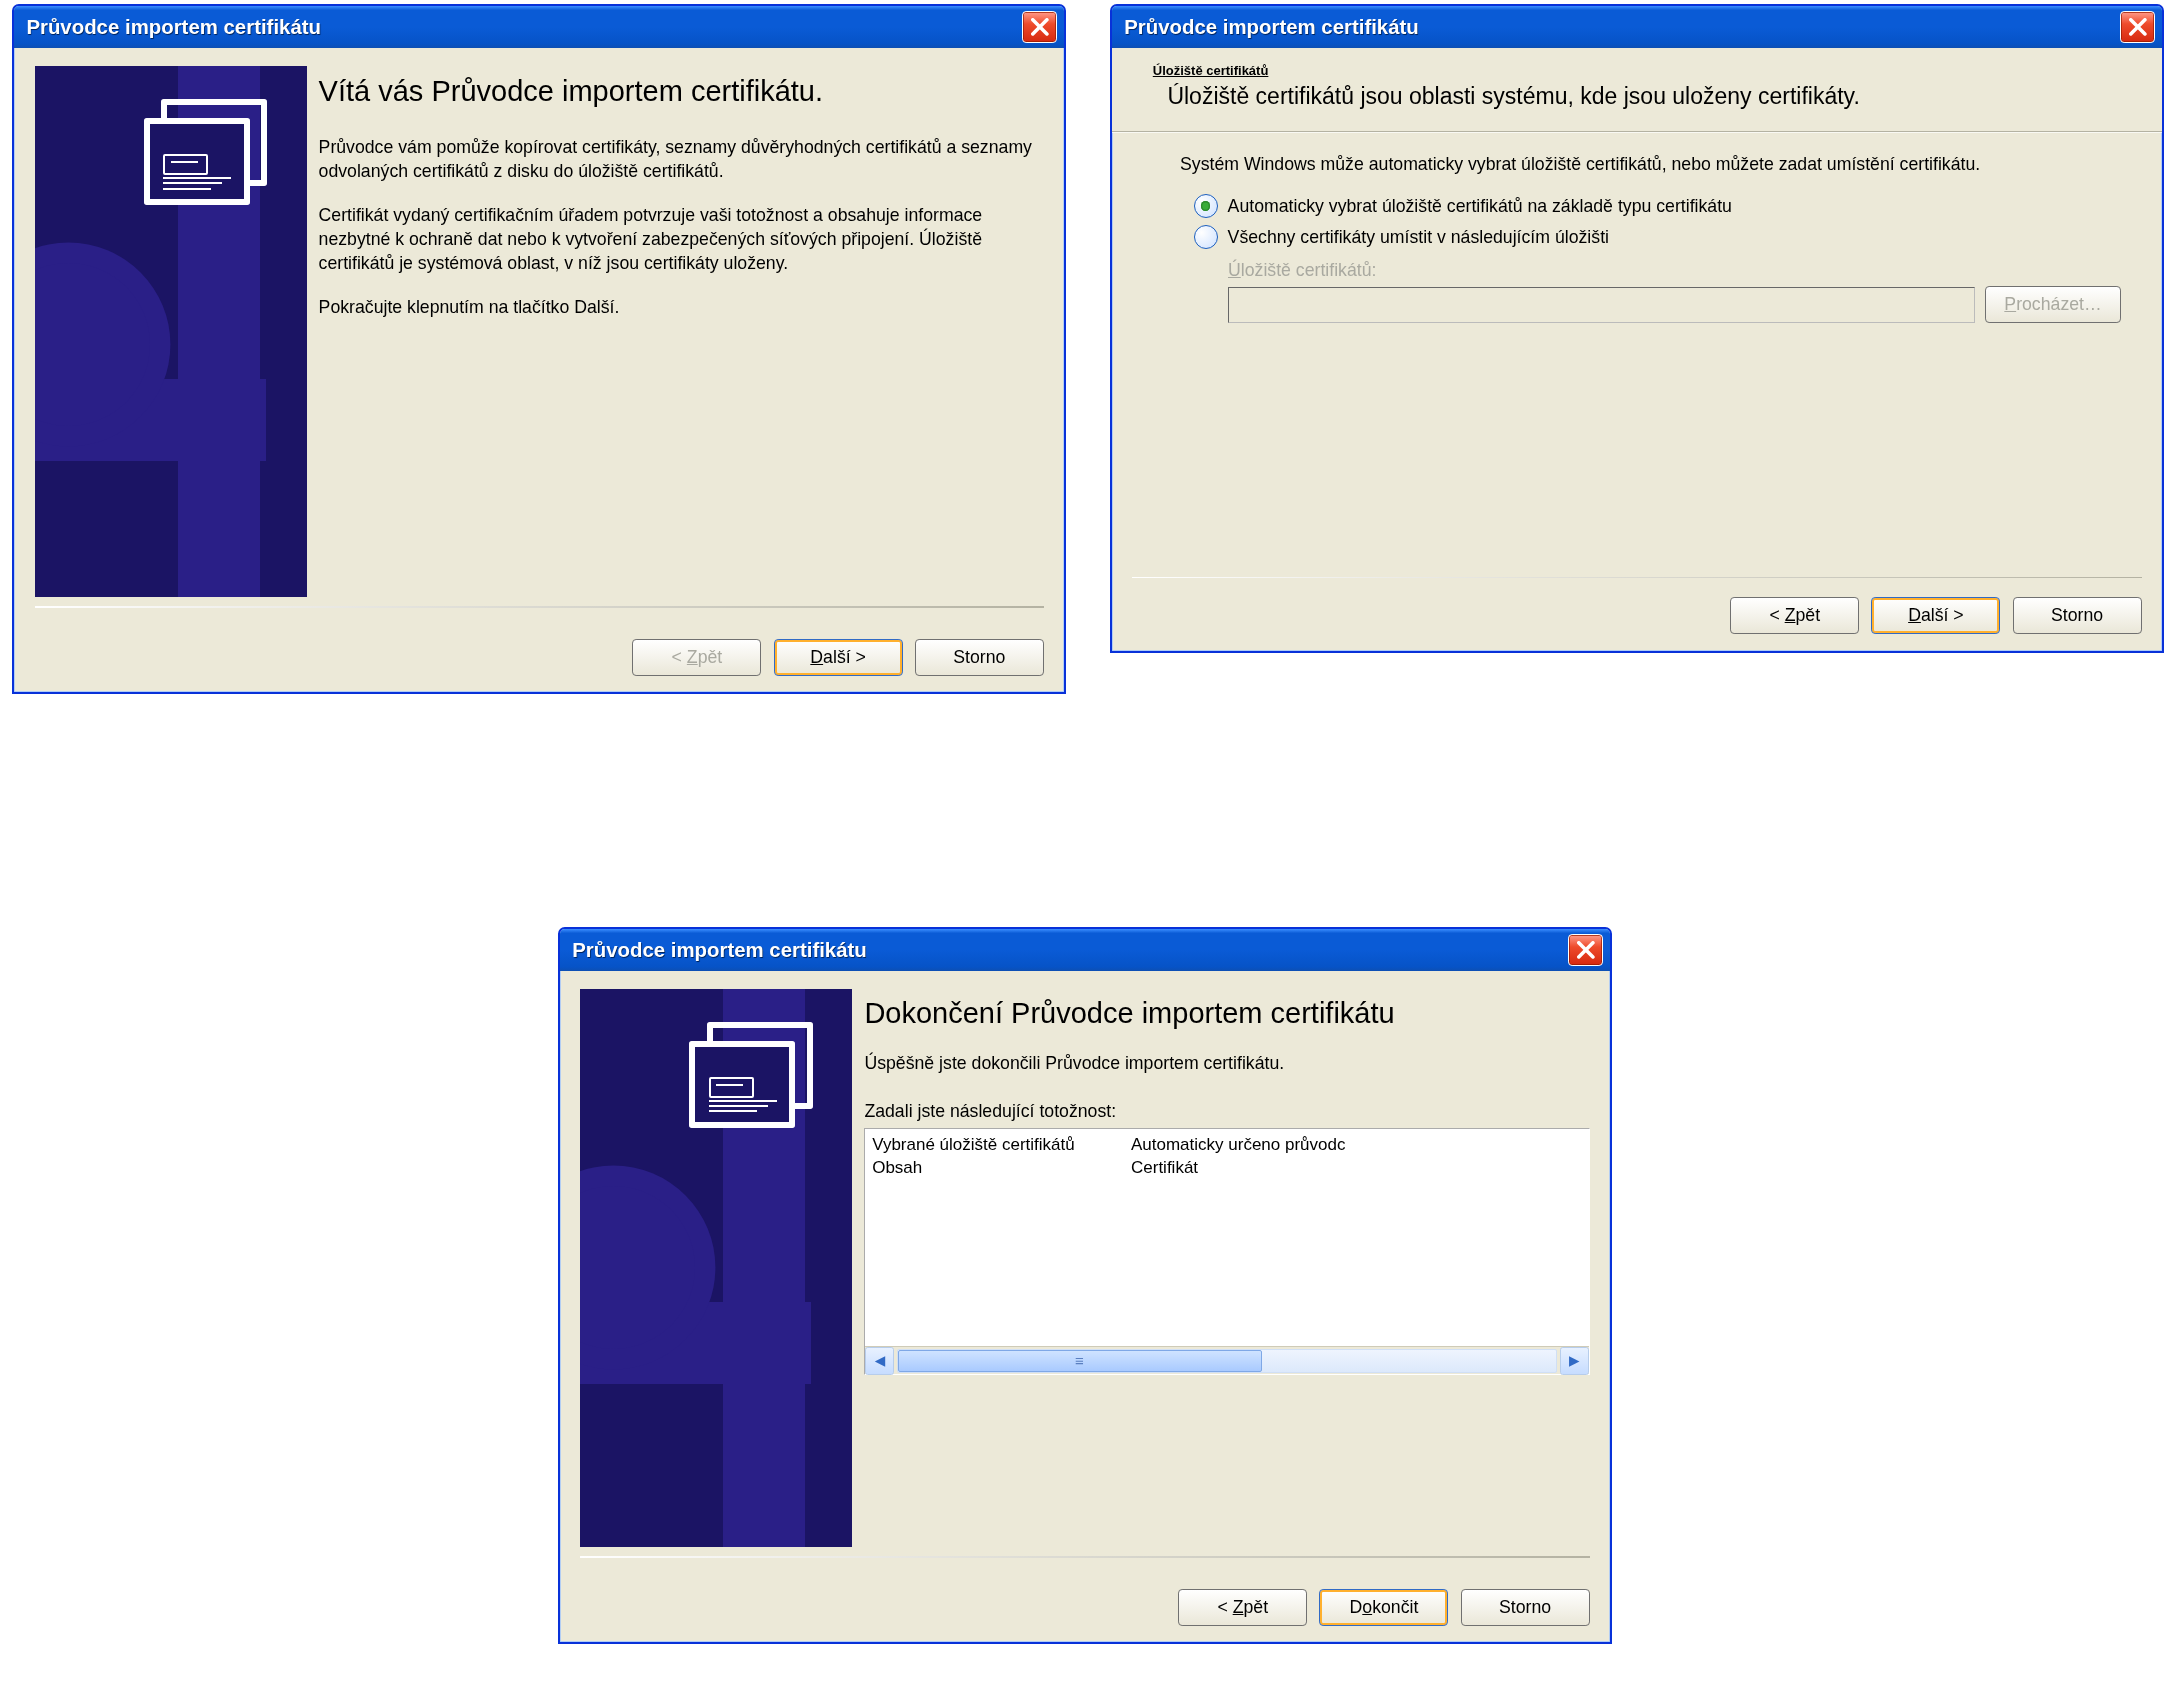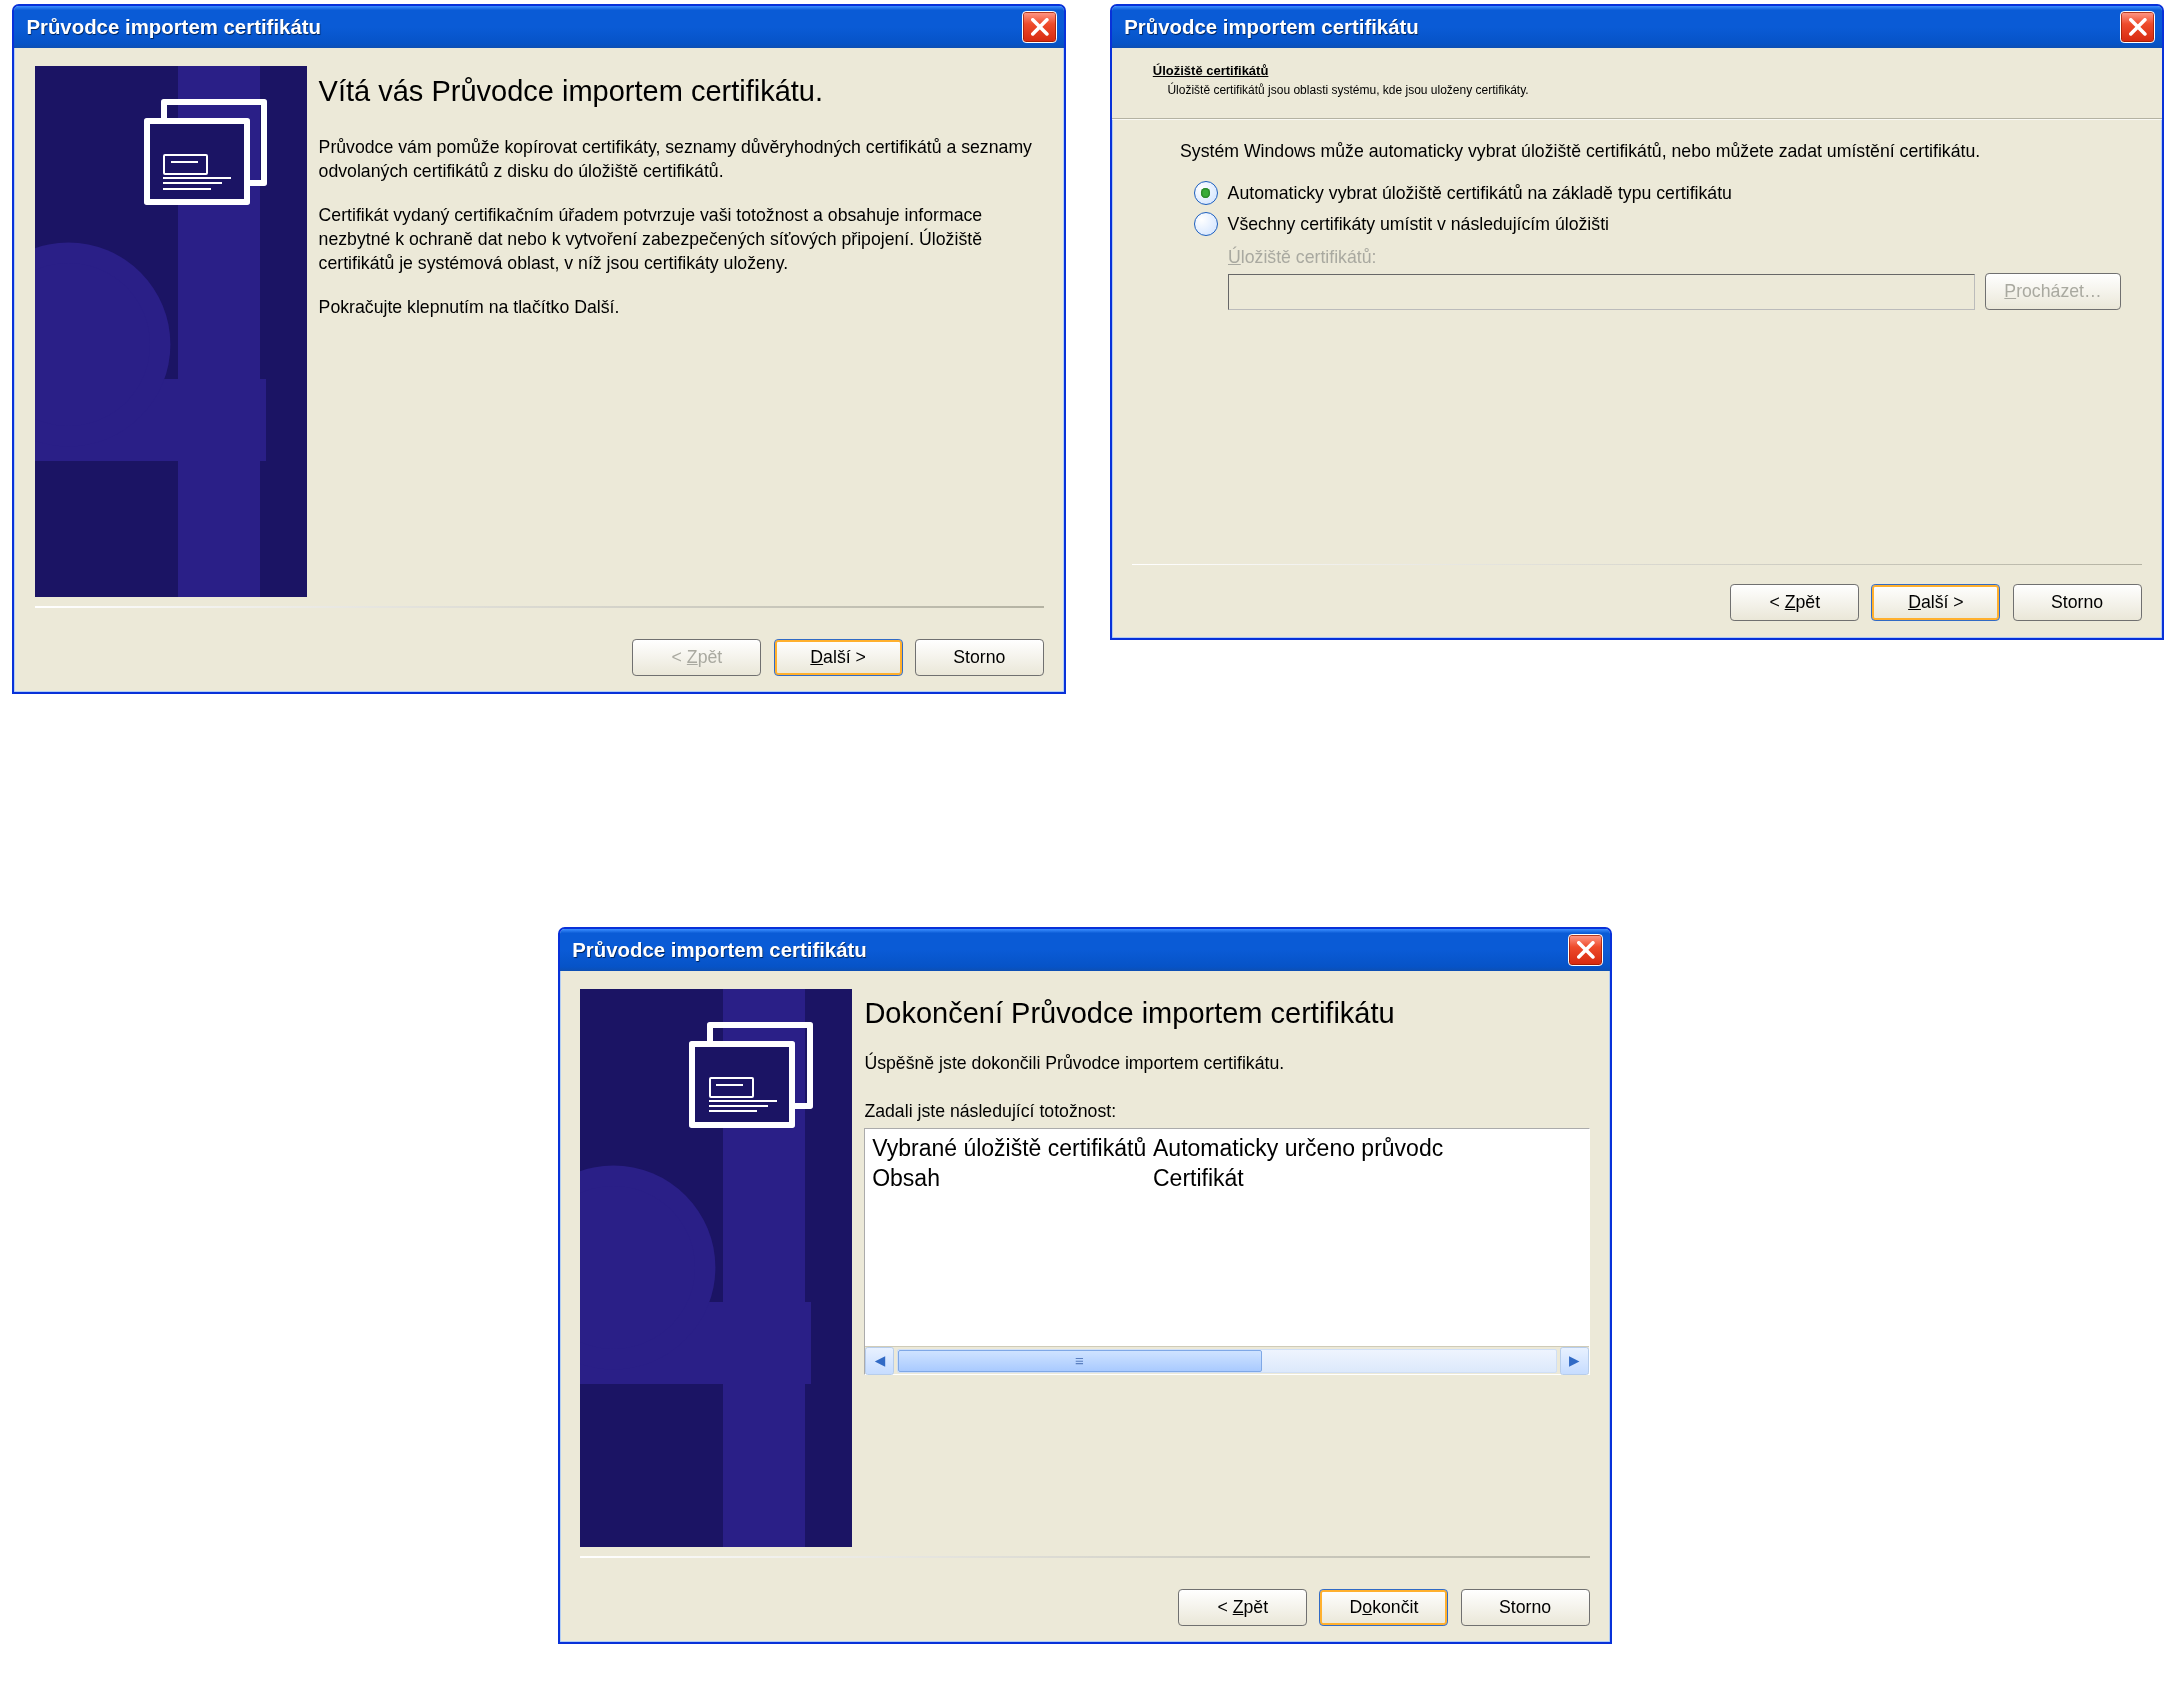--- a/index.html
+++ b/index.html
@@ -40,37 +40,37 @@
   .main-col{flex:1;padding-top:5.4px;}
   h1.wiz-title{font-size:29px;font-weight:normal;margin:1.4px 0 27px 0;line-height:1.25;}
   .body-text{font-size:17.7px;line-height:1.35;margin-bottom:20.4px;}
   .divider{height:1.4px;background:linear-gradient(to right,#fff,#b4b2a2);margin:9.5px 0;}
   .btn-row{display:flex;justify-content:flex-end;gap:12.2px;padding:9.5px 20.4px 16.3px 20.4px;}
   .btn{min-width:129px;height:37px;padding:0 13.6px;border:0.7px solid #707070;background:linear-gradient(to bottom,#ffffff,#eae7d8);font:inherit;font-size:17.7px;border-radius:4.1px;cursor:pointer;}
   .btn.default{border:1.4px solid #316ac5;box-shadow:0 0 0 2px var(--accent-orange) inset;}
   .btn.disabled{color:var(--xp-disabled);cursor:default;}
   
   .step-header{font-weight:bold;font-size:13px;margin-left:20.4px;text-decoration:underline;}
-  .step-sub{font-size:12px;margin:5.4px 0 13.6px 35px;}
+  .step-sub{font-size:23px;margin:5.4px 0 13.6px 35px;}
   .white-top{background:#fff;padding:15px 20.4px 6.8px 20.4px;}
   .deep-divider{height:1.4px;background:#b4b2a2;box-shadow:0 0.7px 0 #fff;}
   .inner-pad{padding:20.4px 41px 6.8px 68px;}
   .inst{font-size:17.7px;margin-bottom:17.7px;line-height:1.35;}
   .radio-row{display:flex;align-items:center;gap:10px;font-size:17.7px;margin:6.8px 0 6.8px 13.6px;cursor:pointer;}
   .radio{width:22px;height:22px;border:1.4px solid #1c5fbf;border-radius:50%;background:radial-gradient(circle at 30% 30%,#fff,#cde1ff);display:flex;align-items:center;justify-content:center;flex:0 0 22px;}
   .radio.checked::after{content:"";width:9.5px;height:9.5px;border-radius:50%;background:#39ac39;box-shadow:0 0 0 1.4px #2e8b2e inset;}
   .store-block{margin:11px 0 0 48px;}
   .store-label{font-size:17.7px;color:var(--xp-disabled);margin-bottom:5.4px;}
   .store-row{display:flex;align-items:center;gap:10px;justify-content:flex-end;}
   .store-input{flex:1;height:34px;border:1.4px inset #bbb;background:#ece9d8;}
   .btn.small{min-width:136px;}
   
   .settings-label{font-size:17.7px;margin:24.5px 0 6.8px 0;}
   .listview{border:1.4px inset #fff;background:#fff;height:245px;display:flex;flex-direction:column;}
-  .list-body{flex:1;padding:4.1px 6.8px;font-size:23px;}
+  .list-body{flex:1;padding:4.1px 6.8px;font-size:17px;}
   .list-body table{border-collapse:collapse;width:100%;}
   .list-body td{padding:1.4px 6.8px 1.4px 0;white-space:nowrap;vertical-align:top;}
   .list-body td.col1{width:252px;}
   .hscroll{height:27px;background:#ece9d8;display:flex;align-items:center;border-top:0.7px solid #cfcbb8;}
   .sb-btn{width:27px;height:26px;border:0.7px solid #b7cdeb;background:linear-gradient(to bottom,#e8f1ff,#c6dcff);display:flex;align-items:center;justify-content:center;cursor:pointer;border-radius:2.7px;}
   .sb-track{flex:1;height:22px;margin:0 2.7px;background:linear-gradient(to bottom,#eef4fe,#dce9fb);border:0.7px solid #d0dff5;border-radius:2px;position:relative;}
   .sb-thumb{position:absolute;left:0;top:0;height:20.4px;width:55%;background:linear-gradient(to bottom,#cfe3ff,#a9caff);border:0.7px solid #7fa8e6;border-radius:2px;}
   .sb-thumb::after{content:"\2261";position:absolute;left:50%;top:50%;transform:translate(-50%,-55%);color:#5a7fc0;font-size:15px;letter-spacing:1.4px;}
   .arrow{font-size:13.6px;color:#316ac5;line-height:1;}
   u.ak{text-decoration:underline;}

